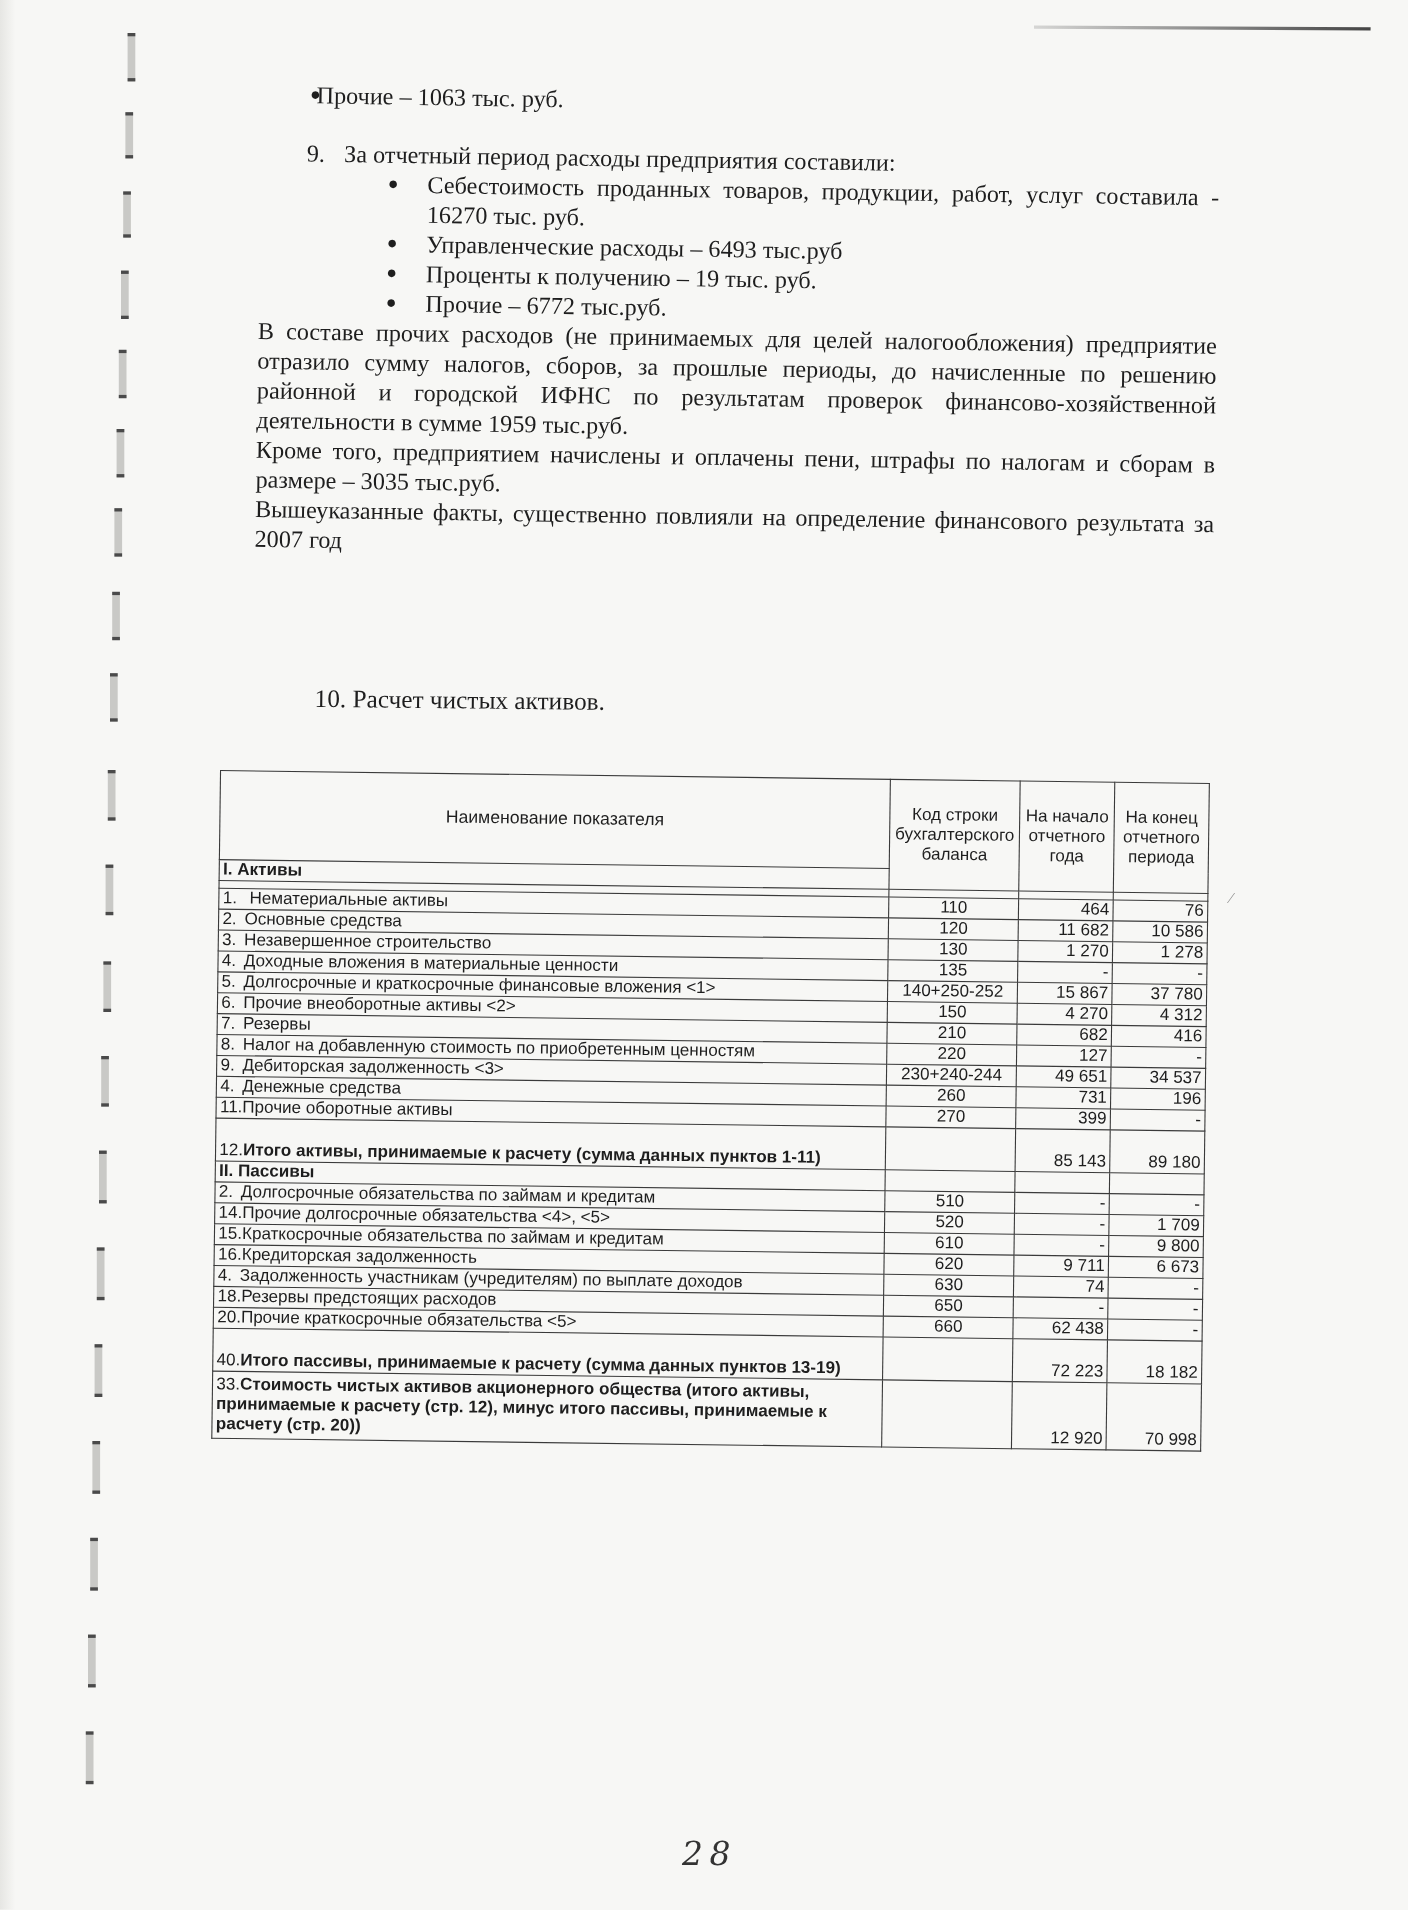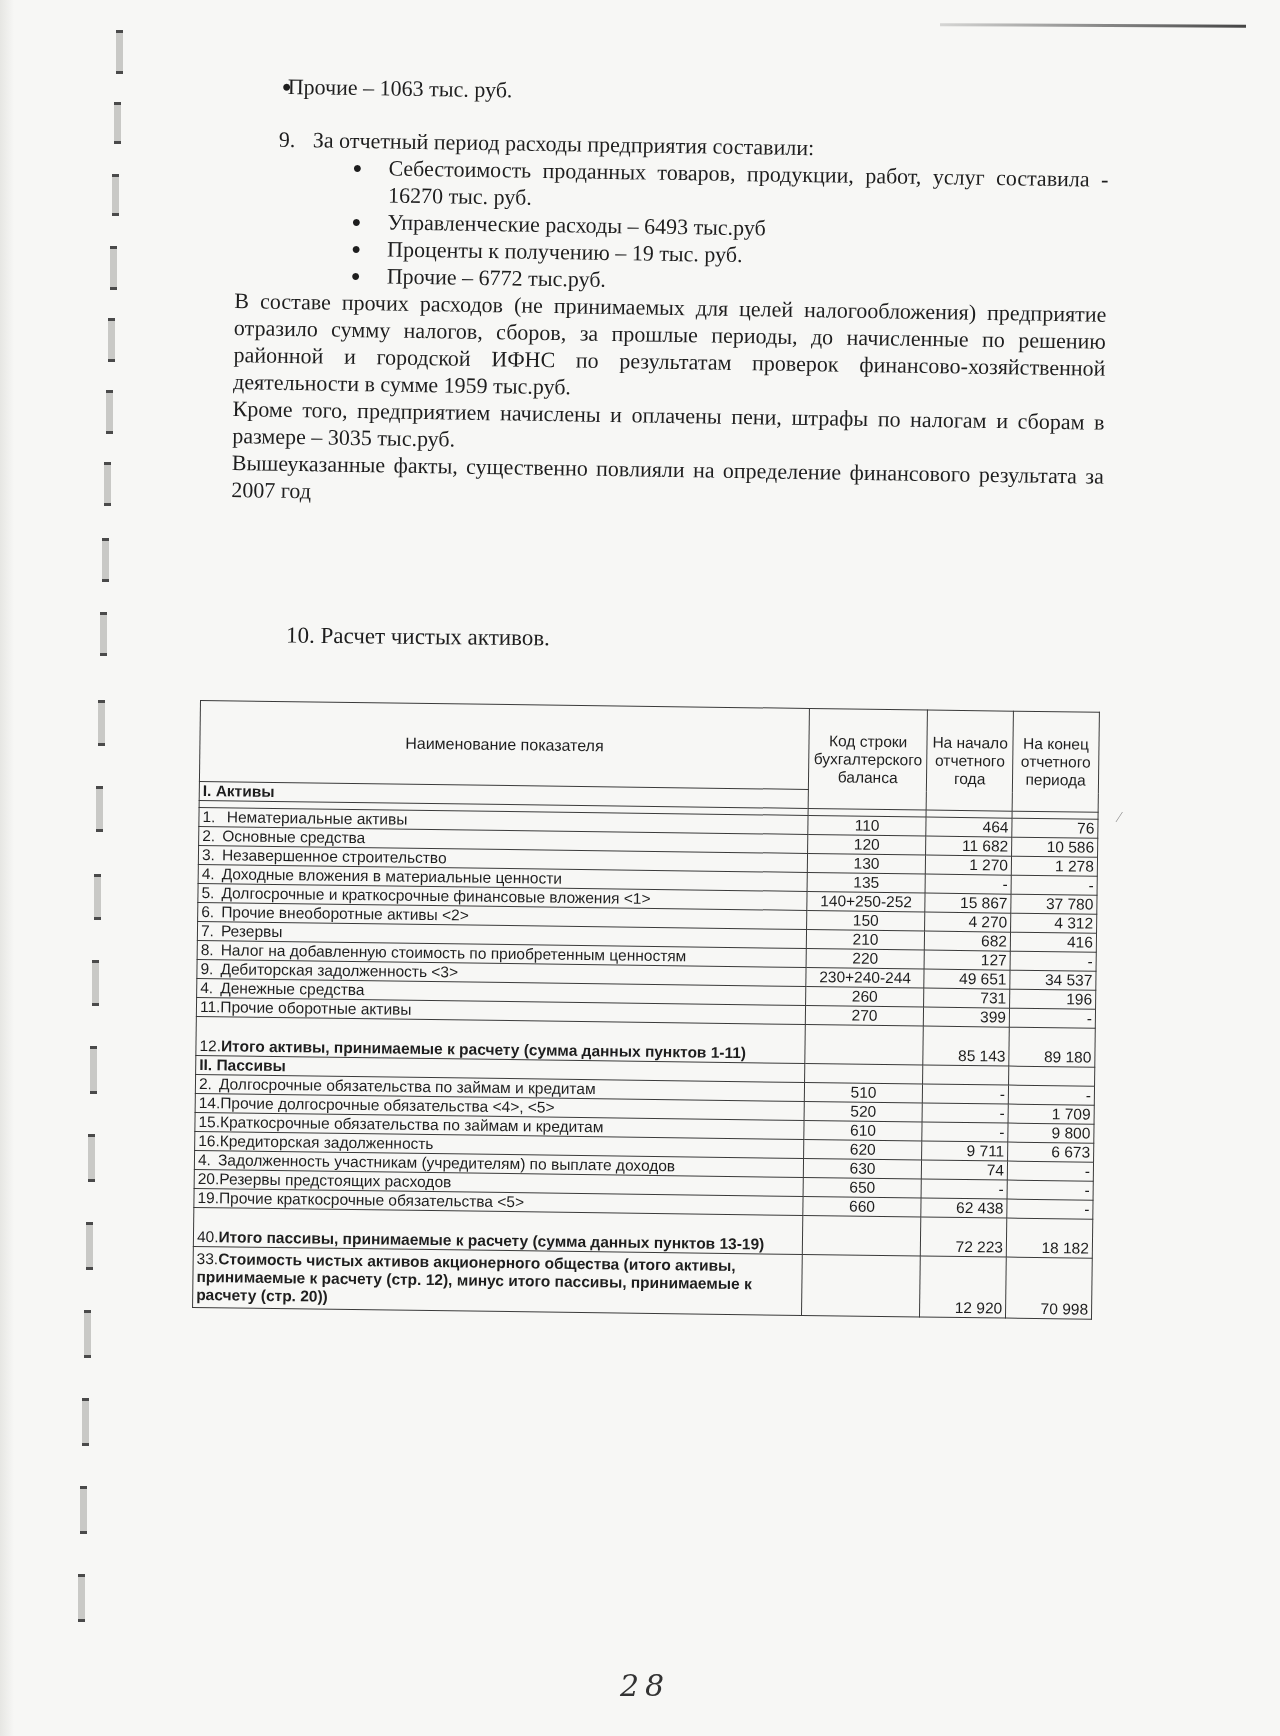--- a/index.html
+++ b/index.html
@@ -229,27 +229,27 @@
       <td class="c-start">9 711</td>
       <td class="c-end">6 673</td>
     </tr>
     <tr>
       <td class="c-name"><span class="row-num">4.</span><span>Задолженность участникам (учредителям) по выплате доходов</span></td>
       <td class="c-code">630</td>
       <td class="c-start">74</td>
       <td class="c-end">-</td>
     </tr>
     <tr>
-      <td class="c-name"><span class="row-num">20.</span><span>Резервы предстоящих расходов</span></td>
+      <td class="c-name"><span class="row-num">18.</span><span>Резервы предстоящих расходов</span></td>
       <td class="c-code">650</td>
       <td class="c-start">-</td>
       <td class="c-end">-</td>
     </tr>
     <tr>
-      <td class="c-name"><span class="row-num">19.</span><span>Прочие краткосрочные обязательства &lt;5&gt;</span></td>
+      <td class="c-name"><span class="row-num">20.</span><span>Прочие краткосрочные обязательства &lt;5&gt;</span></td>
       <td class="c-code">660</td>
       <td class="c-start">62 438</td>
       <td class="c-end">-</td>
     </tr>
 
     <tr class="total-row">
       <td class="c-name"><span class="row-num">40.</span><span class="bold-name">Итого пассивы, принимаемые к расчету (сумма данных пунктов 13-19)</span></td>
       <td class="c-code"></td>
       <td class="c-start">72 223</td>
       <td class="c-end">18 182</td>

